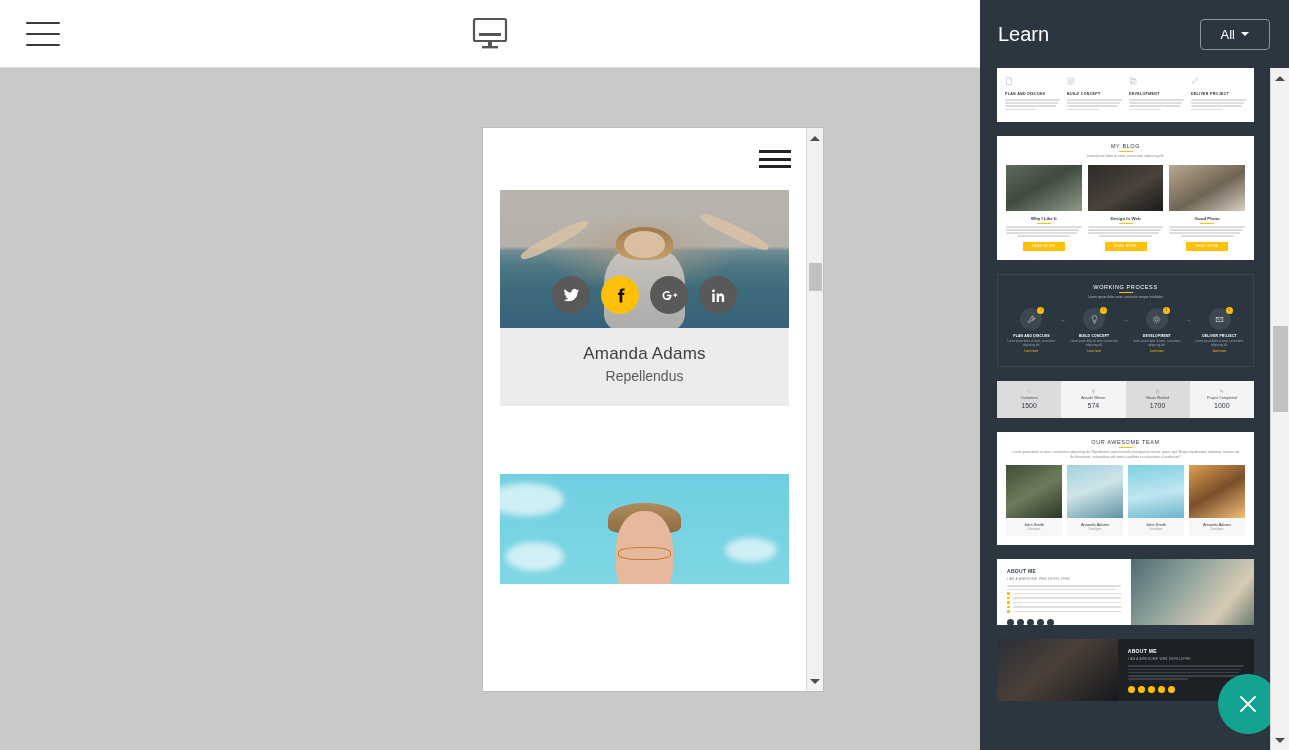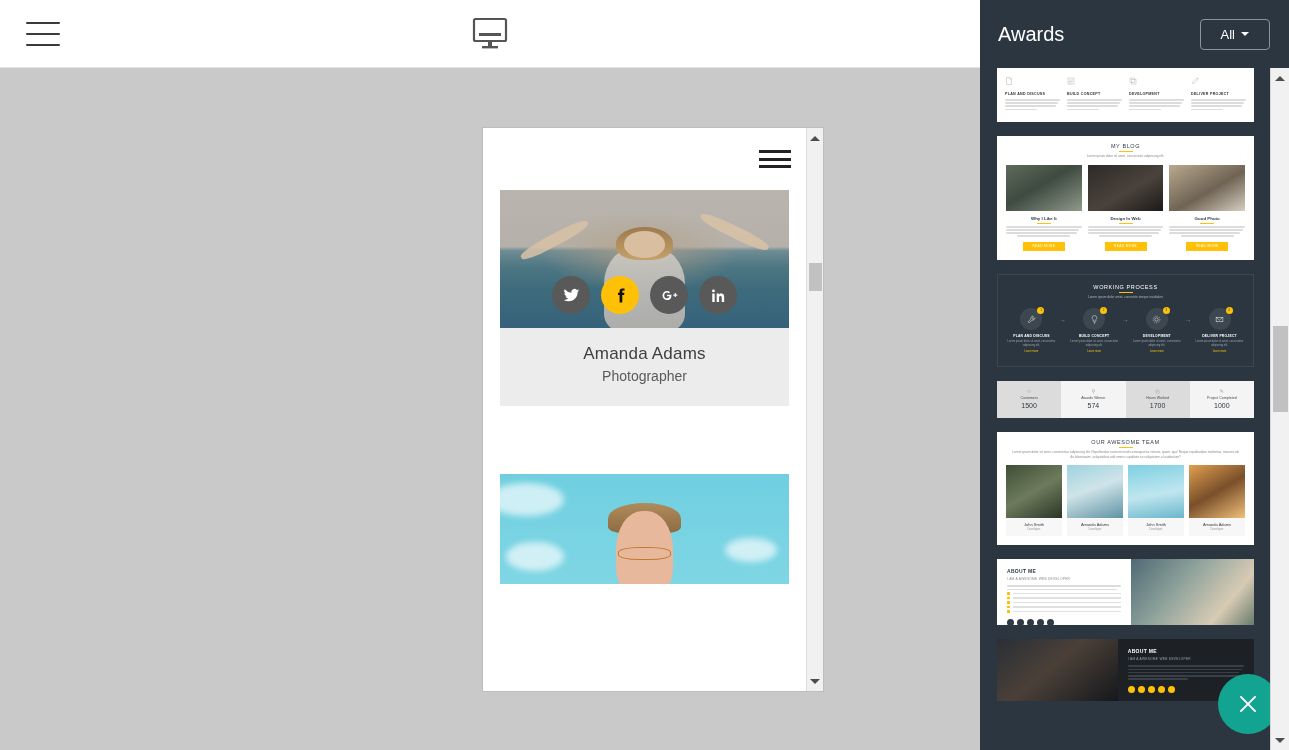--- a/index.html
+++ b/index.html
@@ -261,21 +261,21 @@
             <div class="soc li">
               <svg viewBox="0 0 24 24" fill="#fff">
                   <path d="M4.9 3.5a2 2 0 1 0 0 4 2 2 0 0 0 0-4zM3.2 9.2h3.4V21H3.2V9.2zM9.4 9.2h3.2v1.6h.1a3.6 3.6 0 0 1 3.2-1.8c3.4 0 4.1 2.2 4.1 5.2V21h-3.4v-5.3c0-1.3 0-2.9-1.8-2.9s-2 1.4-2 2.8V21H9.4V9.2z"></path>
                 </svg>
             </div>
           </div>
         </div>
 
         <div class="pv-caption">
           <div class="pv-name">Amanda Adams</div>
-          <div class="pv-role">Photographer</div>
+          <div class="pv-role">Repellendus</div>
         </div>
 
         <div class="pv-gap"></div>
 
         <div class="pv-photo2">
           <div class="sky"></div>
           <div class="cloud" style="left:-4%;top:8%;width:26%;height:30%"></div>
           <div class="cloud" style="left:2%;top:62%;width:20%;height:26%"></div>
           <div class="cloud" style="right:4%;top:58%;width:18%;height:22%"></div>
           <div class="man-hair"></div>
@@ -291,21 +291,21 @@
         <div class="pv-thumb"></div>
         <div class="sb-arrow down">
             <div class="tri down"></div>
           </div>
       </div>
     </div>
   </div>
 
   <div class="panel">
     <div class="panel-head">
-      <div class="panel-title">Awards</div>
+      <div class="panel-title">Learn</div>
       <div class="filter-btn">
         <span>All</span>
         <span class="caret"></span>
       </div>
     </div>
 
     <div class="panel-body">
 
       <div class="blk blk1" style="margin-top:-20px">
         <div style="height:20px"></div>

